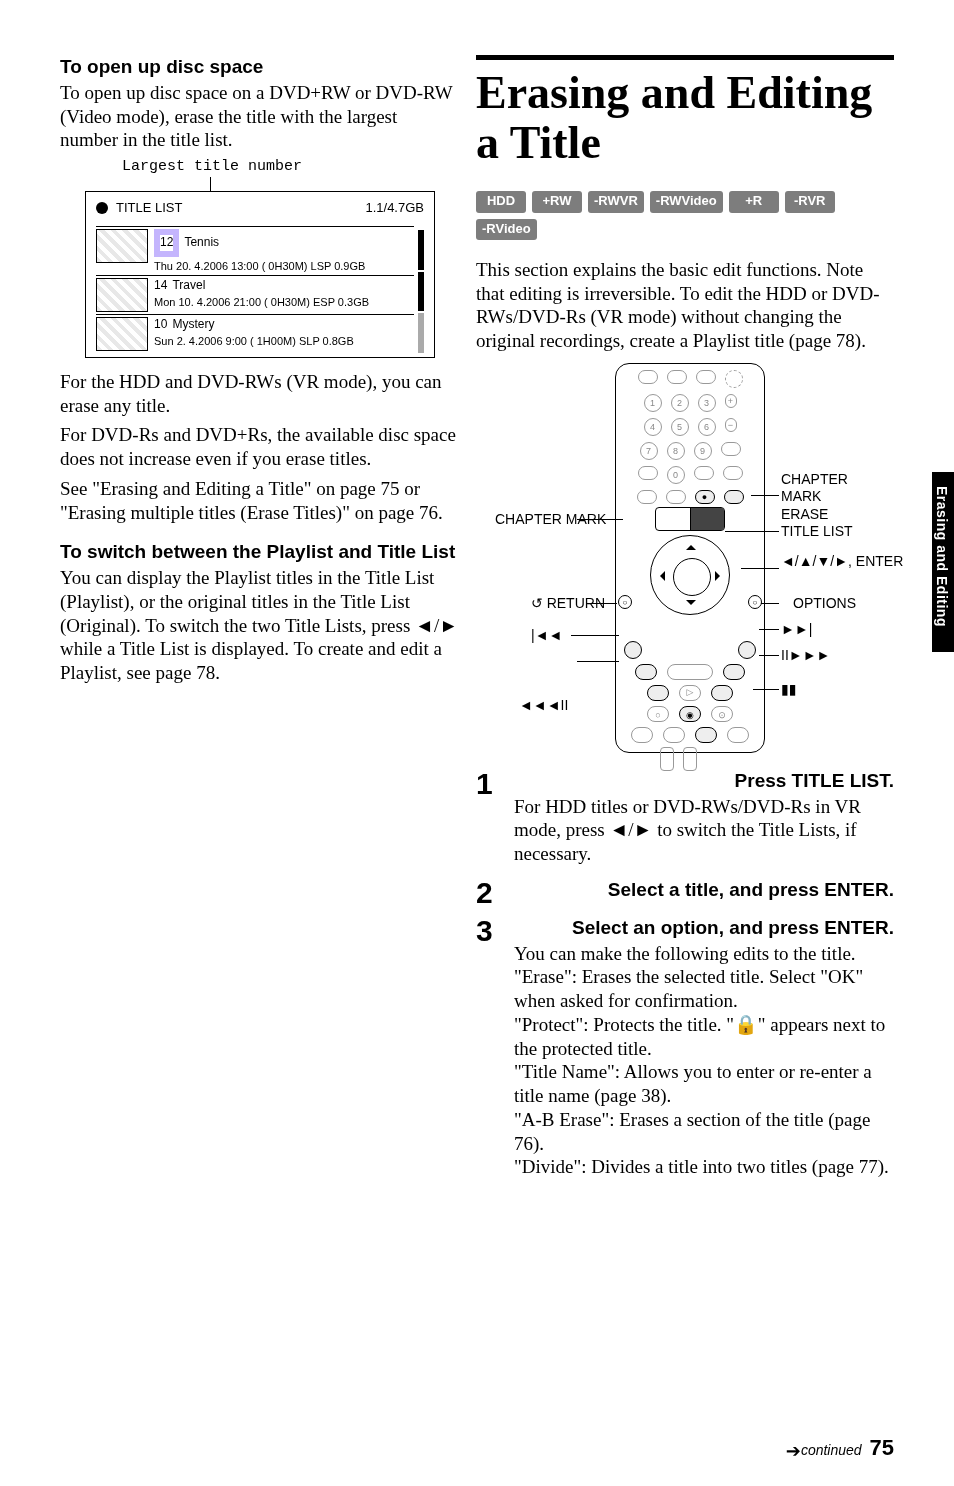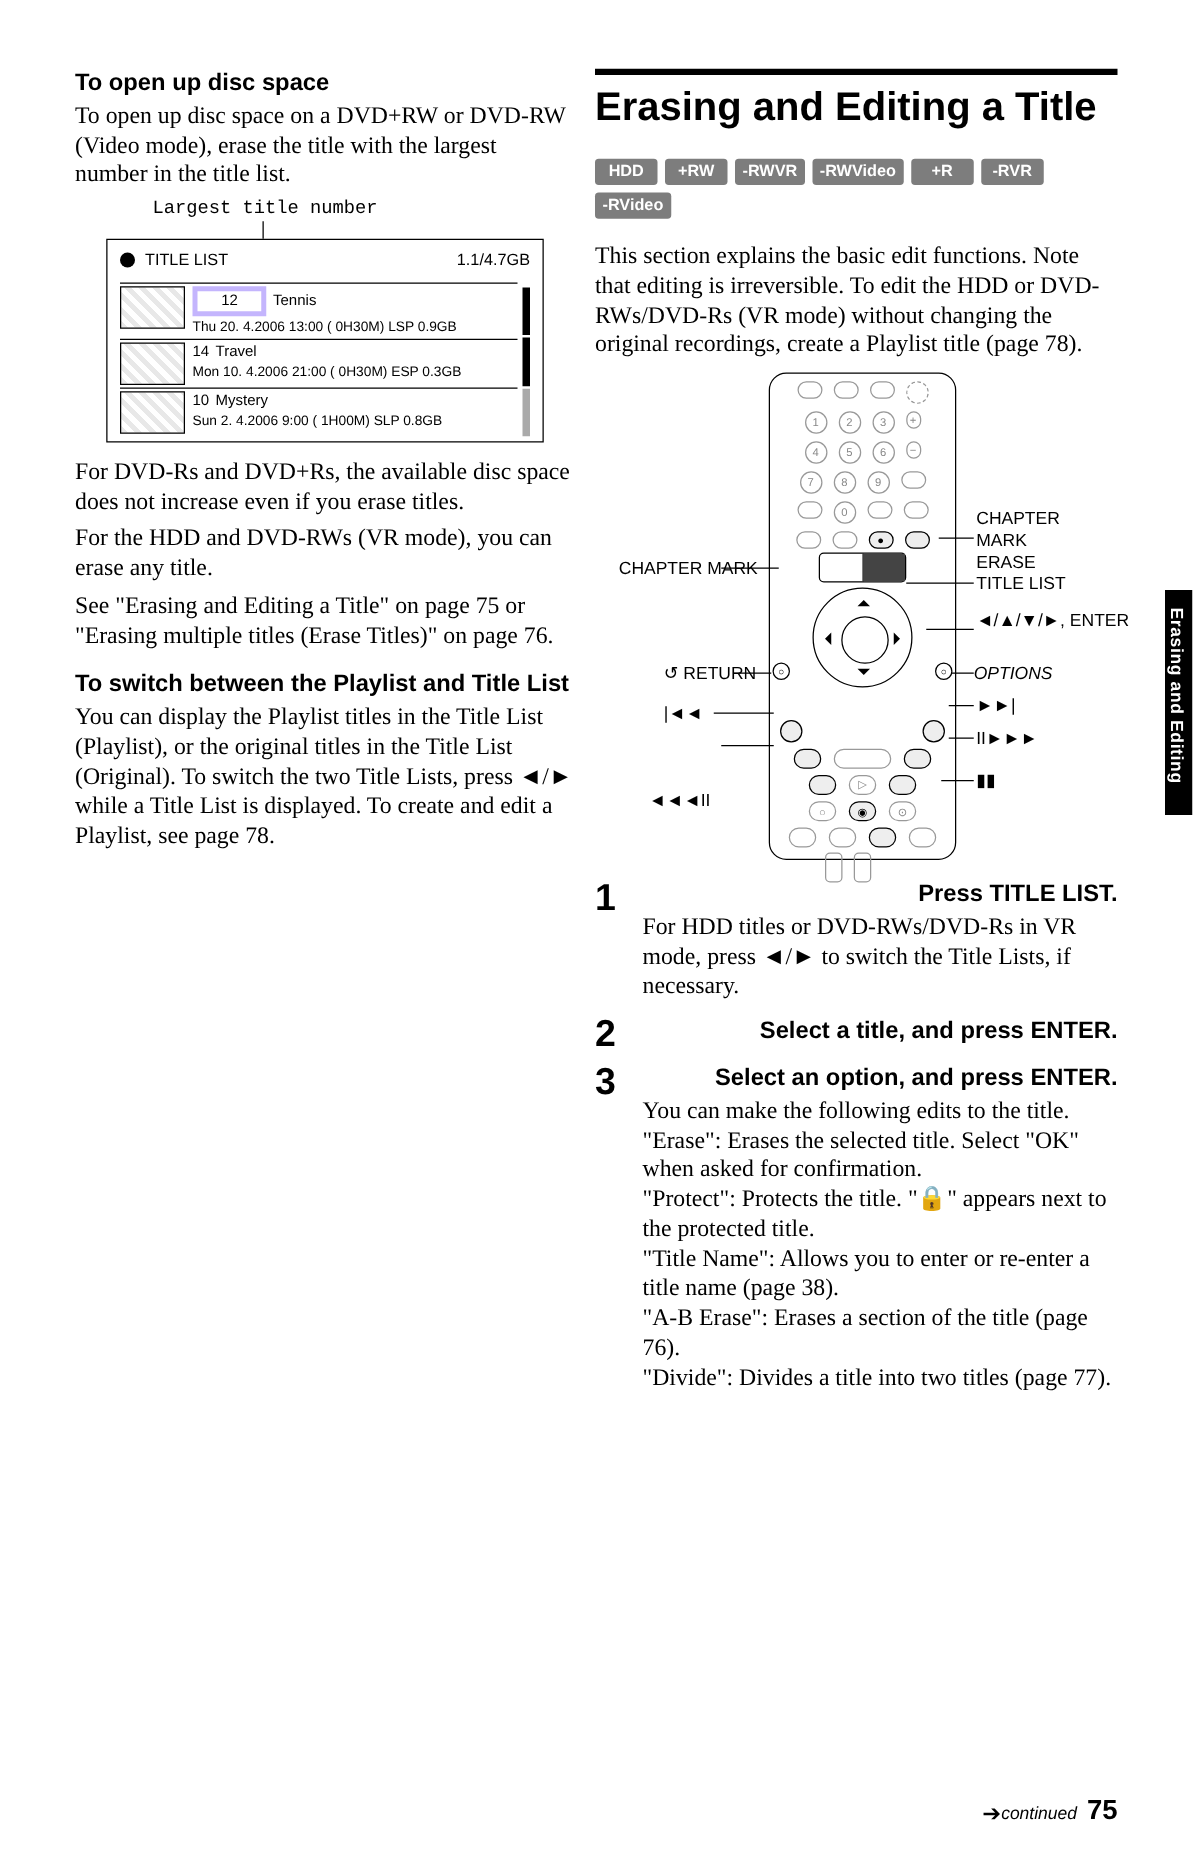--- a/index.html
+++ b/index.html
@@ -54,33 +54,33 @@
     display:flex; border-top:1px solid #000; padding: 2px 0 2px 0;
     gap: 6px; align-items:flex-start;
   }
   .thumb {
     width: 52px; height: 34px; border:1px solid #000;
     background: repeating-linear-gradient(45deg,#e8e8e8 0 4px,#ffffff 4px 8px);
     flex:0 0 52px;
   }
   .tlist-row .meta { flex:1; font-size: 11px; line-height: 1.3; }
   .meta .num { font-size: 12px; }
-  .meta .boxnum { border:4px solid #c4b5fd; padding:0 19px; display:inline-block; font-size:12px; }
+  .meta .boxnum { border:6px solid #c4b5fd; padding:0 0; display:inline-block; font-size:12px; }
   .meta .title { font-size: 12px; margin-left: 2px; }
   .meta .line2 { margin-top: 2px; color:#000; }
   .scrollbar { width: 6px; display:flex; flex-direction:column; gap:2px; padding-top:4px;}
   .scrollbar .seg { flex:1; background:#000; }
   .scrollbar .seg.off { background:#aaa; }
 
   
   .hrule { height: 5px; background: #000; margin-bottom: 8px; }
   h1.big {
-    font-family: Liberation Sans, sans-serif;
+    font-family: Liberation Serif, serif;
     font-weight: 900;
-    font-size: 32px;
+    font-size: 46px;
     line-height: 1.08;
     margin-bottom: 18px;
   }
 
   .badges { display:flex; flex-wrap:wrap; gap:6px; margin-bottom: 18px; margin-top: 24px; }
   .badge {
     font-family: Arial, Helvetica, sans-serif;
     font-weight: 700;
     font-size: 13px;
     padding: 2px 6px 3px 6px;
@@ -243,22 +243,22 @@
           </div>
         </div>
         <div class="scrollbar">
           <div class="seg"></div>
             <div class="seg"></div>
             <div class="seg off"></div>
         </div>
       </div>
     </div>
 
+    <p class="body">For the HDD and DVD-RWs (VR mode), you can erase any title.</p>
     <p class="body">For DVD-Rs and DVD+Rs, the available disc space does not increase even if you erase titles.</p>
-    <p class="body">For the HDD and DVD-RWs (VR mode), you can erase any title.</p>
     <p class="body">See "Erasing and Editing a Title" on page 75 or "Erasing multiple titles (Erase Titles)" on page 76.</p>
 
     <h2 class="sub" style="margin-top:16px;">To switch between the Playlist and Title List</h2>
     <p class="body">You can display the Playlist titles in the Title List (Playlist), or the original titles in the Title List (Original). To switch the two Title Lists, press ◄/► while a Title List is displayed. To create and edit a Playlist, see page 78.</p>
   </div>
 
   <div class="col col-right">
     <div class="hrule"></div>
     <h1 class="big">Erasing and Editing a Title</h1>
 
@@ -366,21 +366,21 @@
       <div class="lead" style="left:76px; top:272px; width:48px;"></div>
       <div class="label-l" style="left:24px; top:290px;margin-top:44px;"><span>◄◄◄II</span></div>
       <div class="lead" style="left:82px; top:298px; width:42px;"></div>
 
       <div class="label-r" style="left:286px; top:108px;">CHAPTER<br>MARK<br>ERASE</div>
       <div class="lead" style="left:256px; top:132px; width:28px;"></div>
       <div class="label-r" style="left:286px; top:160px;"><span>TITLE LIST</span></div>
       <div class="lead" style="left:230px; top:168px; width:54px;"></div>
       <div class="label-r" style="left:286px; top:190px;"><span>◄/▲/▼/►, ENTER</span></div>
       <div class="lead" style="left:246px; top:205px; width:38px;"></div>
-      <div class="label-r" style="left:284px; top:232px;font-style:italic;"><span>OPTIONS</span></div>
+      <div class="label-r" style="left:298px; top:232px;"><span>OPTIONS</span></div>
       <div class="lead" style="left:266px; top:240px; width:18px;"></div>
       <div class="label-r" style="left:286px; top:258px;"><span>►►|</span></div>
       <div class="lead" style="left:264px; top:266px; width:20px;"></div>
       <div class="label-r" style="left:286px; top:284px;"><span>II►►►</span></div>
       <div class="lead" style="left:264px; top:292px; width:20px;"></div>
       <div class="label-r" style="left:286px; top:318px;"><span>▮▮</span></div>
       <div class="lead" style="left:258px; top:326px; width:26px;"></div>
     </div>
 
     <div class="steps">

